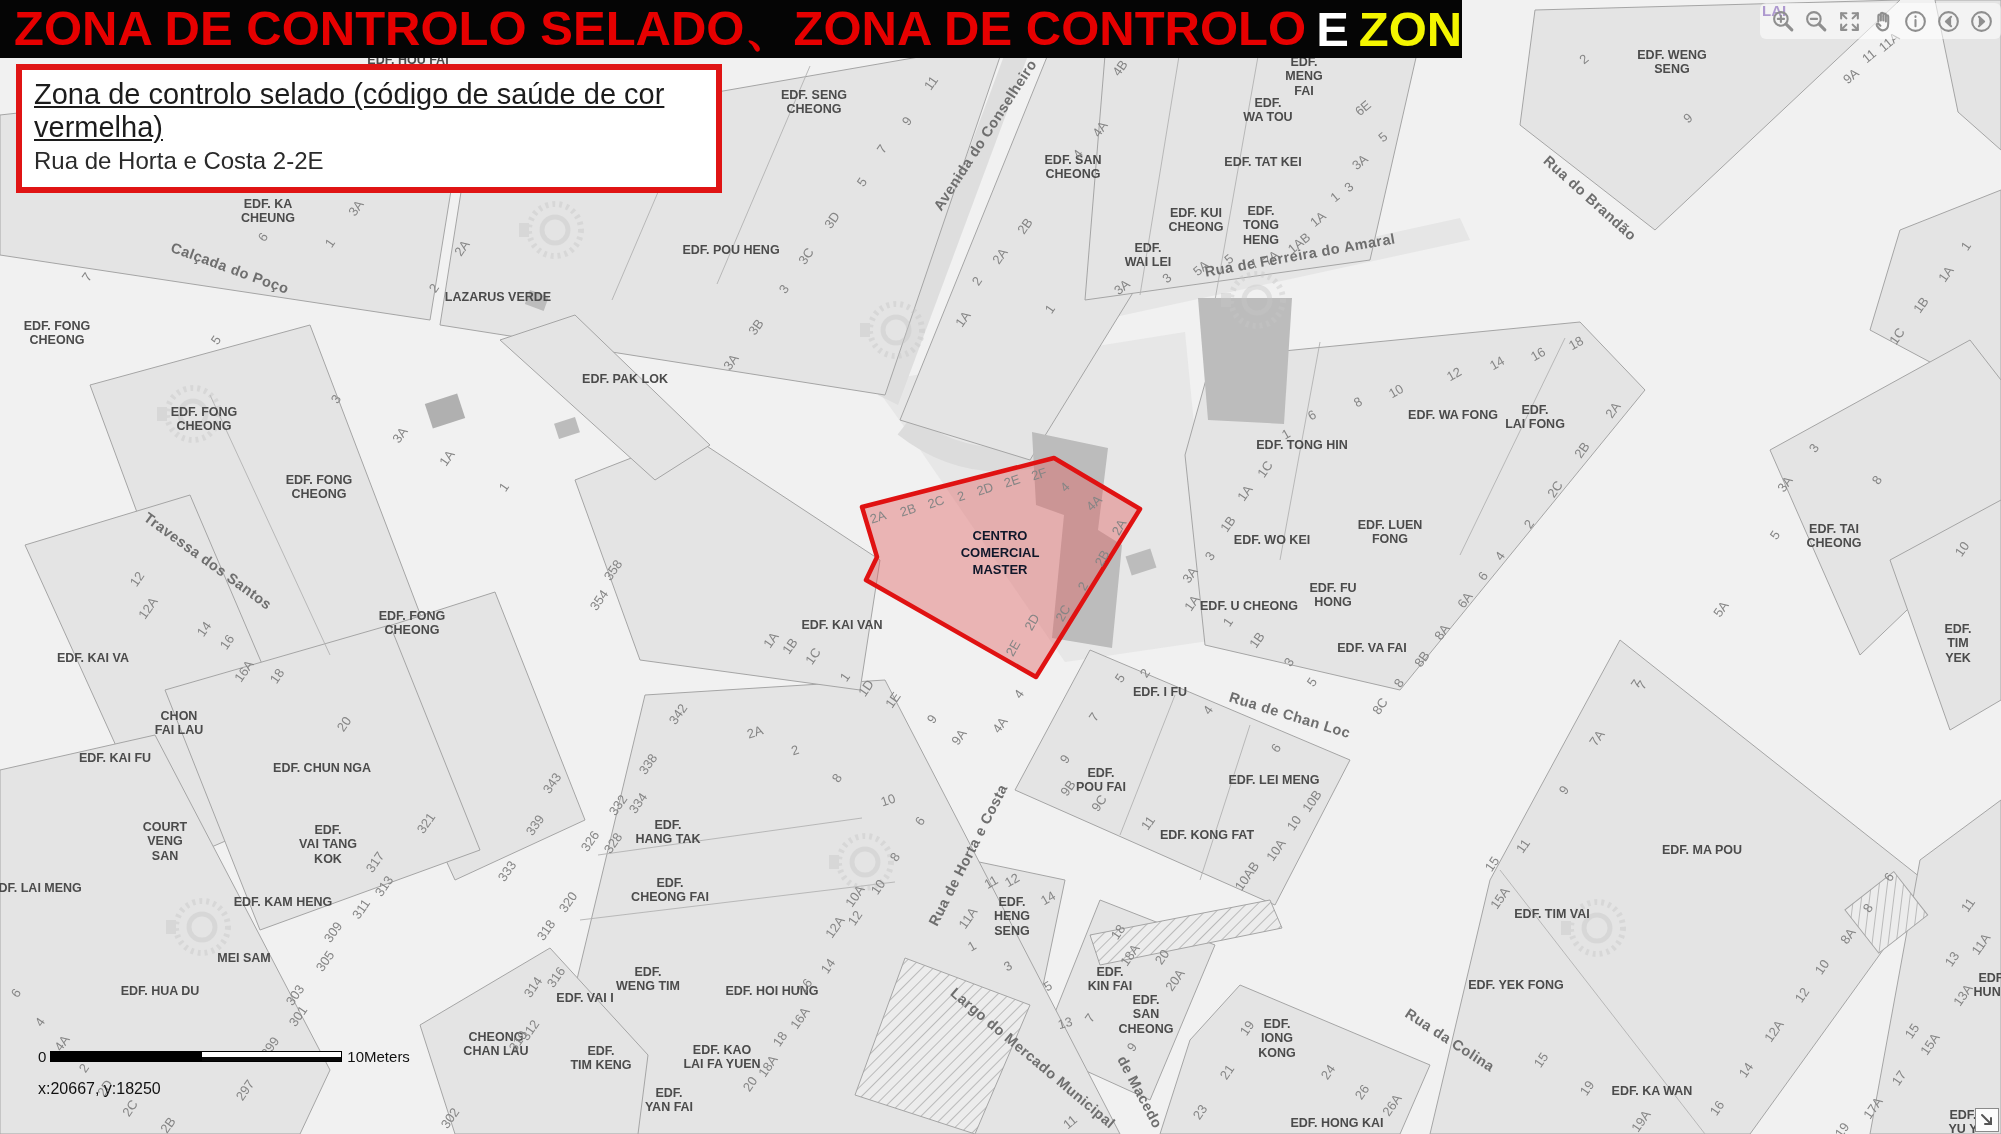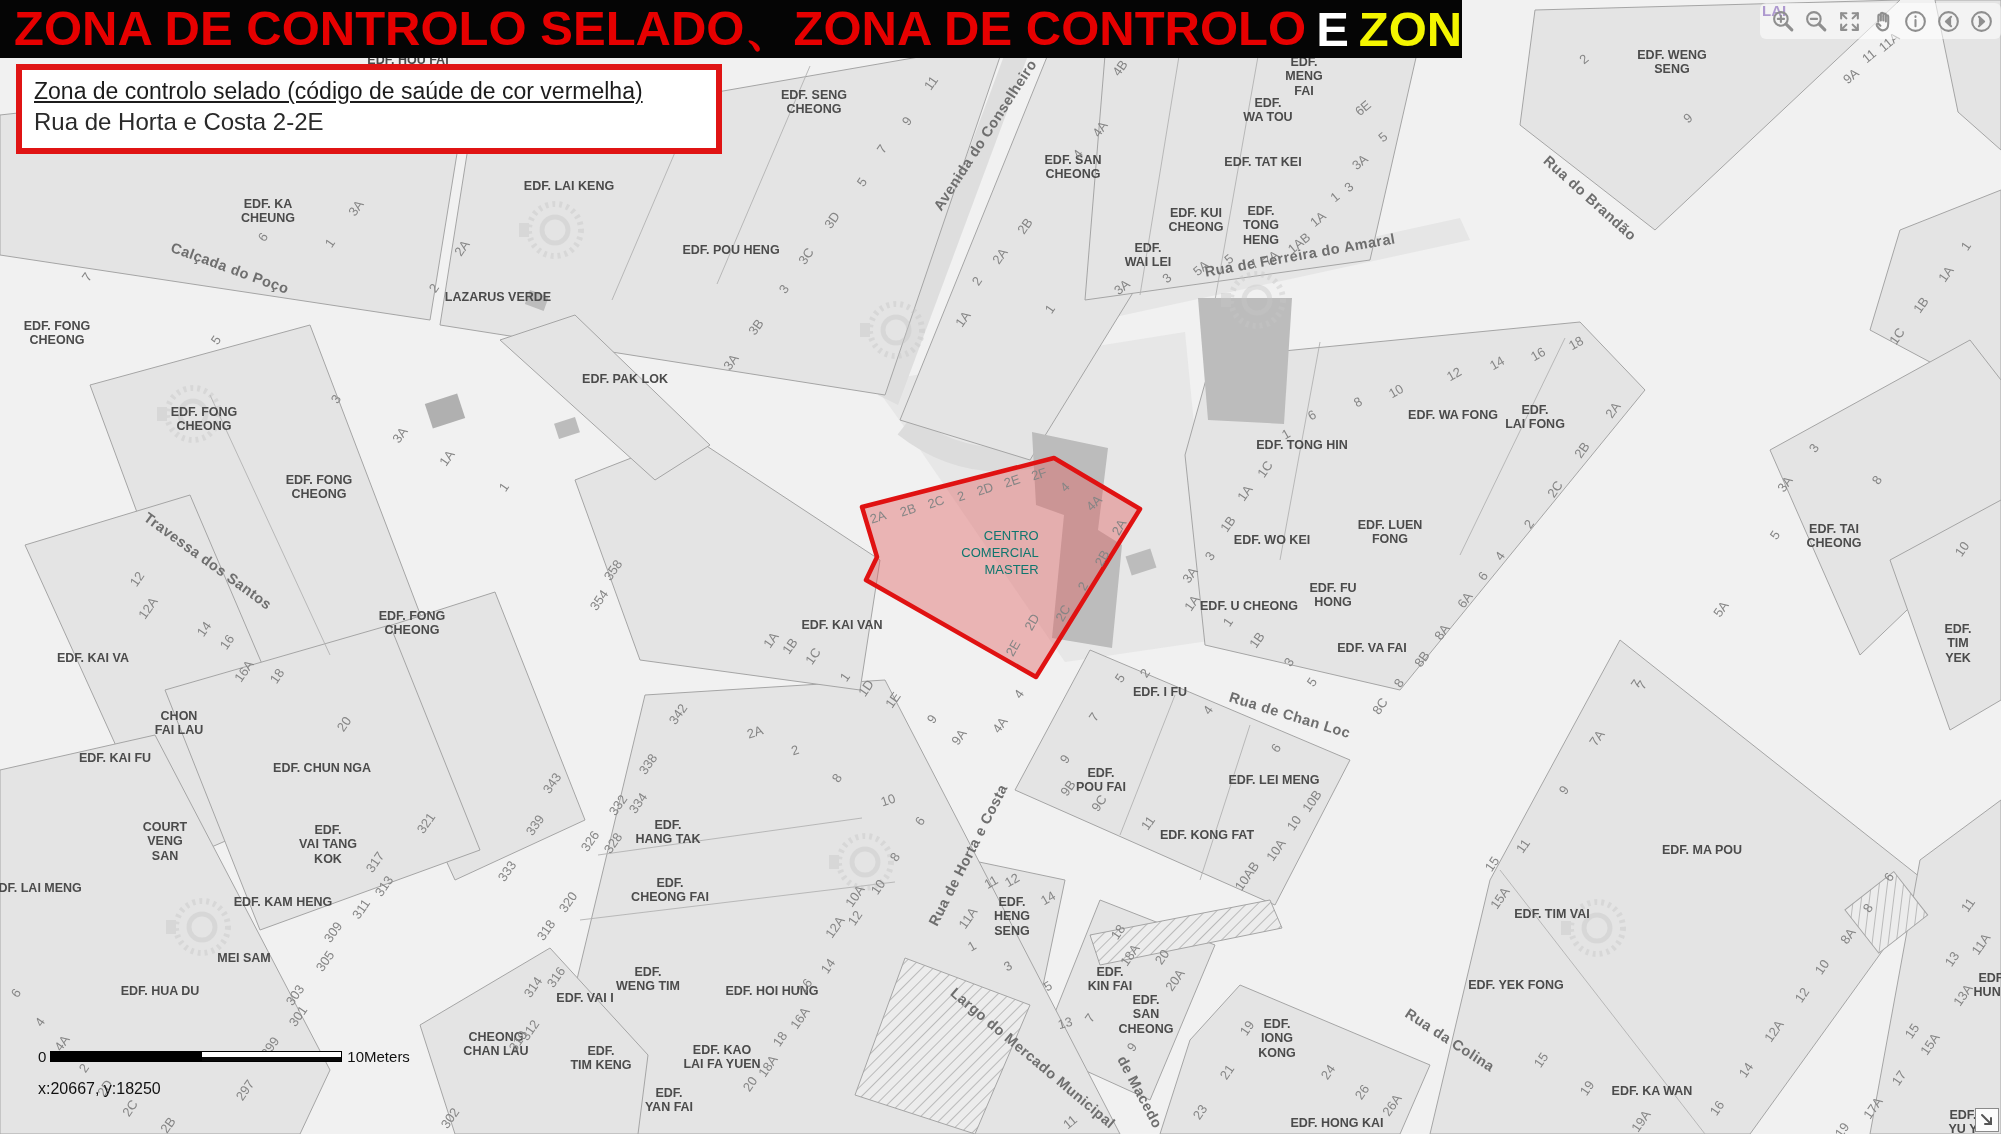--- a/index.html
+++ b/index.html
@@ -11,37 +11,37 @@
             display:flex;align-items:center;padding-left:14px;box-sizing:border-box;
             white-space:nowrap;overflow:hidden;z-index:40;}
   .titlebar span{font-weight:bold;font-size:49px;letter-spacing:0px;}
   .t-red{color:#e60000;}
   .t-white{color:#ffffff;padding:0 10px;}
   .t-yellow{color:#f3f500;}
 
   
   .infobox{position:absolute;left:16px;top:64px;width:706px;box-sizing:border-box;
            background:#ffffff;border:6px solid #e01414;padding:6px 12px 10px 12px;z-index:41;}
-  .infobox .l1{font-size:23px;color:#1c1c1c;text-decoration:underline;margin:2px 0 3px 0;}
+  .infobox .l1{font-size:29px;color:#1c1c1c;text-decoration:underline;margin:2px 0 3px 0;}
   .infobox .l2,.infobox .l3{font-size:24px;color:#2a2a2a;margin:2px 0;}
 
   
   .toolbar{position:absolute;right:0;top:3px;height:36px;display:flex;align-items:center;
            gap:6px;padding:0 6px 0 10px;background:rgba(255,255,255,0.55);border-radius:6px;z-index:42;}
   .tool{width:27px;height:27px;cursor:pointer;display:flex;align-items:center;justify-content:center;}
   .tool svg{width:25px;height:25px;stroke:#8f8f8f;fill:none;stroke-width:2;stroke-linecap:round;stroke-linejoin:round;}
   .lai-frag{position:absolute;left:1762px;top:2px;font-weight:bold;font-size:15px;color:#4c1d95;z-index:41;text-align:center;}
 
   
   .lbl{position:absolute;transform:translate(-50%,-50%);white-space:pre-line;text-align:center;z-index:20;pointer-events:none;}
   .b{font-weight:bold;font-size:12.5px;color:#4b4b4b;line-height:1.15;}
   .n{font-size:13px;color:#858585;}
   .s{font-weight:bold;font-size:14.5px;color:#6e6e6e;letter-spacing:0.5px;}
   .zone-label{position:absolute;left:1000px;top:553px;transform:translate(-50%,-50%);
-              font-weight:normal;font-size:13px;color:#0f766e;text-align:right;
+              font-weight:bold;font-size:13px;color:#0f172a;text-align:center;
               white-space:pre-line;line-height:1.3;z-index:22;}
 
   
   .scalebar{position:absolute;left:38px;top:1048px;display:flex;align-items:center;z-index:41;}
   .scalebar .zero{font-size:15px;color:#111;margin-right:4px;}
   .bar{width:292px;height:11px;border:1px solid #000;box-sizing:border-box;}
   .bar .tophalf{height:50%;background:linear-gradient(90deg,#000 0 52%,#fff 52% 100%);}
   .bar .bothalf{height:50%;background:linear-gradient(90deg,#000 0 52%,#0a0a0a 52% 100%);}
   .scalebar .meters{font-size:15px;color:#111;margin-left:5px;}
   .coords{position:absolute;left:38px;top:1080px;font-size:16px;color:#111;z-index:41;}

